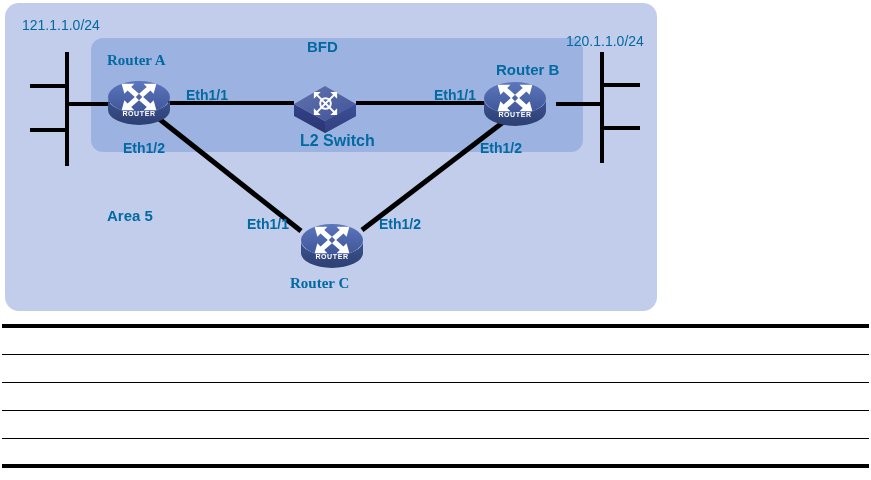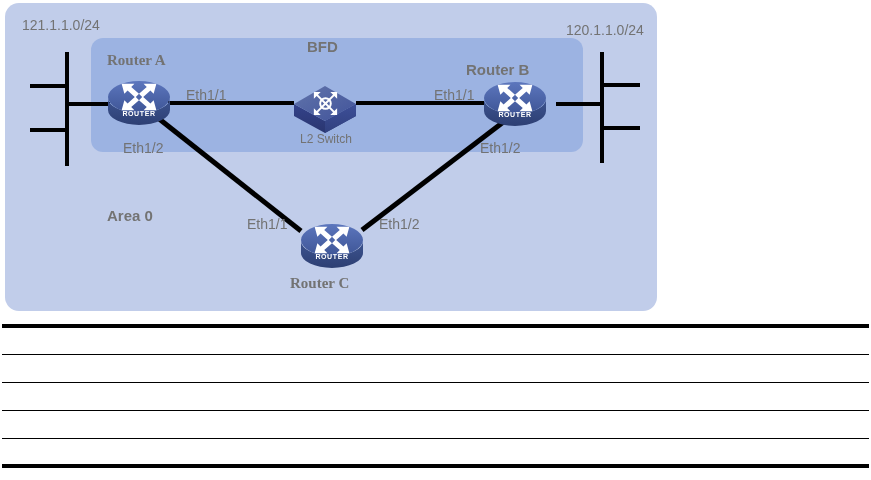--- a/index.html
+++ b/index.html
@@ -41,50 +41,50 @@
     width: 492px;
     height: 114px;
     background: #9cb3e2;
     border-radius: 12px;
   }
 
   
   .lbl {
     position: absolute;
     white-space: nowrap;
-    color: #737373;
+    color: #0369a1;
     line-height: 1;
   }
   .lbl-subnet {
     font-size: 14px;
     font-weight: normal;
   }
   .lbl-bold {
     font-size: 15px;
     font-weight: bold;
   }
   .lbl-eth {
     font-size: 14px;
-    font-weight: normal;
+    font-weight: bold;
   }
   .lbl-switch {
-    font-size: 12px;
-    font-weight: normal;
+    font-size: 16px;
+    font-weight: bold;
   }
   .lbl-area {
     font-size: 15px;
     font-weight: bold;
   }
 
   
   #lbl-subnet-left   { left: 22px;  top: 18px; }
-  #lbl-subnet-right  { left: 566px; top: 23px; }
+  #lbl-subnet-right  { left: 566px; top: 34px; }
   #lbl-bfd           { left: 307px; top: 39px; text-align: center; }
   #lbl-router-a      { left: 107px; top: 53px; font-family: Liberation Serif, serif; }
-  #lbl-router-b      { left: 466px; top: 62px; }
+  #lbl-router-b      { left: 496px; top: 62px; }
   #lbl-router-c      { left: 290px; top: 276px; font-family: Liberation Serif, serif; }
   #lbl-l2switch      { left: 300px; top: 133px; }
   #lbl-area0         { left: 107px; top: 208px; }
   #lbl-eth-a1        { left: 186px; top: 88px; }
   #lbl-eth-a2        { left: 123px; top: 141px; }
   #lbl-eth-b1        { left: 434px; top: 88px; }
   #lbl-eth-b2        { left: 480px; top: 141px; }
   #lbl-eth-c1        { left: 247px; top: 217px; }
   #lbl-eth-c2        { left: 379px; top: 217px; }
 
@@ -234,21 +234,21 @@
   <div class="lbl lbl-bold" id="lbl-bfd">BFD</div>
 
   <div class="lbl lbl-bold" id="lbl-router-a">Router A</div>
 
   <div class="lbl lbl-bold" id="lbl-router-b">Router B</div>
 
   <div class="lbl lbl-bold" id="lbl-router-c">Router C</div>
 
   <div class="lbl lbl-switch" id="lbl-l2switch">L2 Switch</div>
 
-  <div class="lbl lbl-area" id="lbl-area0">Area 0</div>
+  <div class="lbl lbl-area" id="lbl-area0">Area 5</div>
 
   <div class="lbl lbl-eth" id="lbl-eth-a1">Eth1/1</div>
 
   <div class="lbl lbl-eth" id="lbl-eth-a2">Eth1/2</div>
 
   <div class="lbl lbl-eth" id="lbl-eth-b1">Eth1/1</div>
 
   <div class="lbl lbl-eth" id="lbl-eth-b2">Eth1/2</div>
 
   <div class="lbl lbl-eth" id="lbl-eth-c1">Eth1/1</div>

